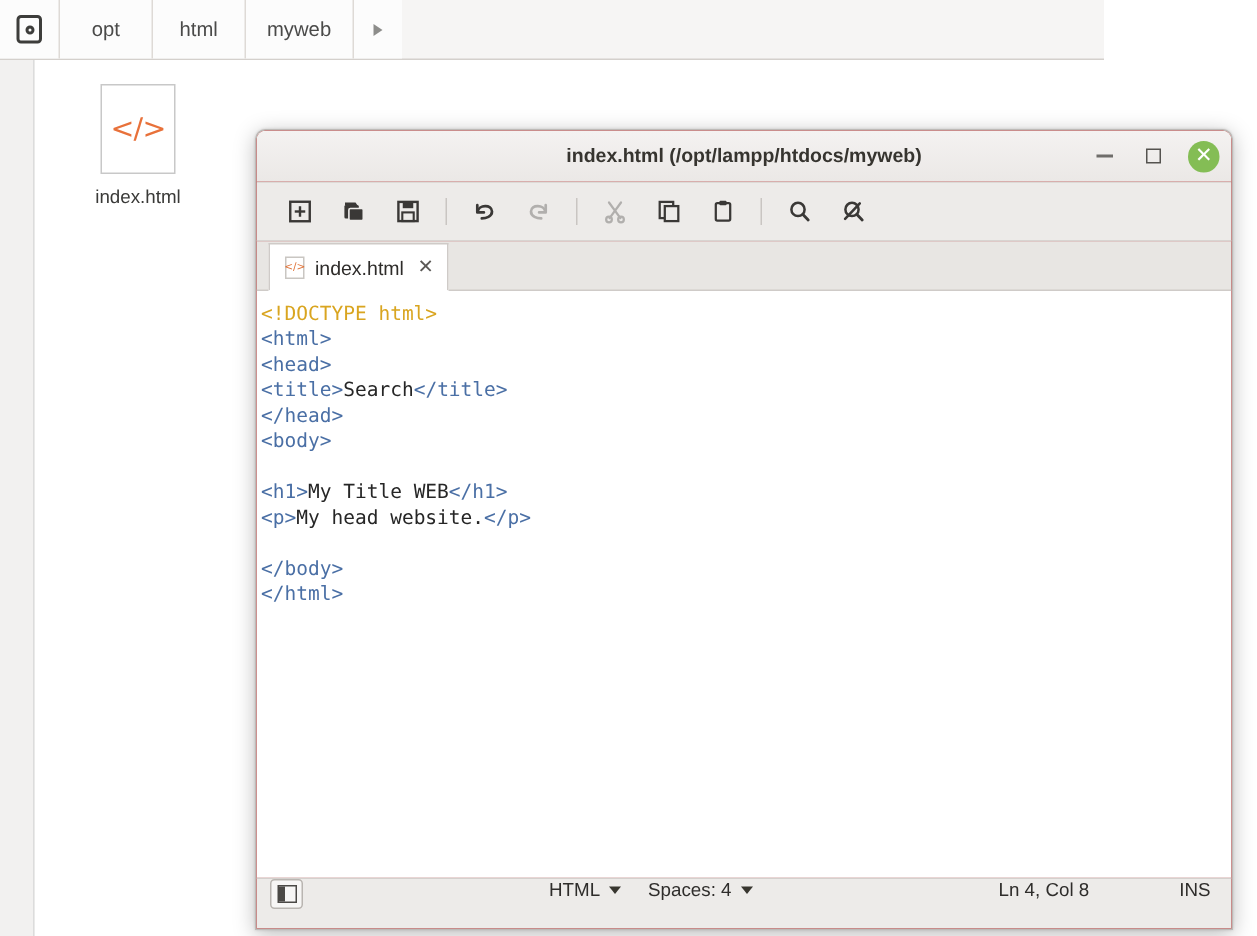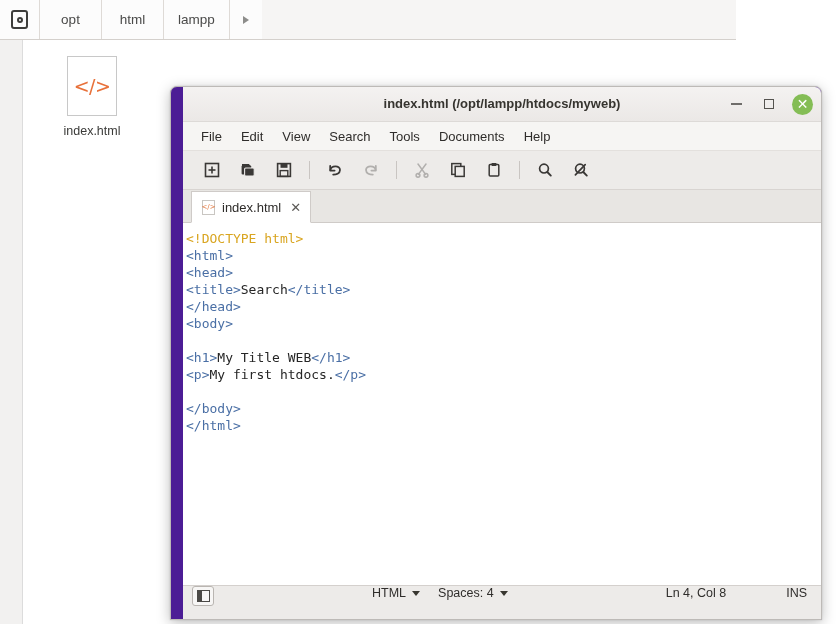--- a/index.html
+++ b/index.html
@@ -122,29 +122,28 @@
     margin-top: 8px;
     font-size: 12.5px;
     color: #3a3a38;
   }
 
   
   #gedit {
     position: absolute;
     left: 170px; top: 86px;
     width: 652px; height: 534px;
-    background: #4c1d95;
+    background: #b91c1c;
     border: 1px solid #bdbab7;
     border-radius: 7px 7px 0 0;
     box-shadow: 0 3px 14px rgba(0,0,0,0.26), 0 0 2px rgba(0,0,0,0.16);
     box-sizing: border-box;
     overflow: hidden;
     display: flex;
     flex-direction: column;
-    padding-left: 12px;
   }
   #titlebar {
     height: 34px;
     background: linear-gradient(to bottom, #f4f2f1 0%, #ebe8e6 100%);
     border-bottom: 1px solid #dddad7;
     position: relative;
     flex: none;
   }
   #window-title {
     position: absolute;
@@ -362,21 +361,21 @@
   <div id="fm-sidebar-strip"></div>
 
   <div id="pathbar">
     <div class="crumb first">
       <span class="device-icon">
           <span class="dot"></span>
         </span>
     </div>
     <div class="crumb">opt</div>
     <div class="crumb">html</div>
-    <div class="crumb">lampp</div>
+    <div class="crumb">myweb</div>
     <div class="crumb arrow">
       <span class="tri-right"></span>
     </div>
   </div>
 
   <div id="file-item">
     <div id="file-thumb">
       <span>&lt;/&gt;</span>
     </div>
     <div id="file-label">index.html</div>
@@ -393,29 +392,20 @@
       </div>
       <div class="wbtn">
         <span class="max-glyph"></span>
       </div>
       <div id="close-btn">
         <span>✕</span>
       </div>
     </div>
   </div>
 
-  <div id="menubar">
-    <div class="menu-item">File</div>
-    <div class="menu-item">Edit</div>
-    <div class="menu-item">View</div>
-    <div class="menu-item">Search</div>
-    <div class="menu-item">Tools</div>
-    <div class="menu-item">Documents</div>
-    <div class="menu-item">Help</div>
-  </div>
 
   <div id="toolbar">
     <div class="tbtn">
       <svg width="18" height="18" viewBox="0 0 18 18">
         <rect x="2.5" y="2.5" width="13" height="13" fill="none" stroke="#3a3836" stroke-width="1.6"></rect>
         <rect x="8.2" y="5.5" width="1.6" height="7" fill="#3a3836"></rect>
         <rect x="5.5" y="8.2" width="7" height="1.6" fill="#3a3836"></rect>
       </svg>
     </div>
     <div class="tbtn">
@@ -491,21 +481,21 @@
 
   <div id="editor">
     <pre id="code"><span class="doc">&lt;!DOCTYPE html&gt;</span>
 <span class="tg">&lt;html&gt;</span>
 <span class="tg">&lt;head&gt;</span>
 <span class="tg">&lt;title&gt;</span><span class="txt">Search</span><span class="tg">&lt;/title&gt;</span>
 <span class="tg">&lt;/head&gt;</span>
 <span class="tg">&lt;body&gt;</span>
 <span class="txt"></span>
 <span class="tg">&lt;h1&gt;</span><span class="txt">My Title WEB</span><span class="tg">&lt;/h1&gt;</span>
-<span class="tg">&lt;p&gt;</span><span class="txt">My first htdocs.</span><span class="tg">&lt;/p&gt;</span>
+<span class="tg">&lt;p&gt;</span><span class="txt">My head website.</span><span class="tg">&lt;/p&gt;</span>
 <span class="txt"></span>
 <span class="tg">&lt;/body&gt;</span>
 <span class="tg">&lt;/html&gt;</span></pre>
   </div>
 
   <div id="statusbar">
     <div id="panel-toggle">
       <span class="pt-inner">
           <span class="pt-left"></span>
         </span>

